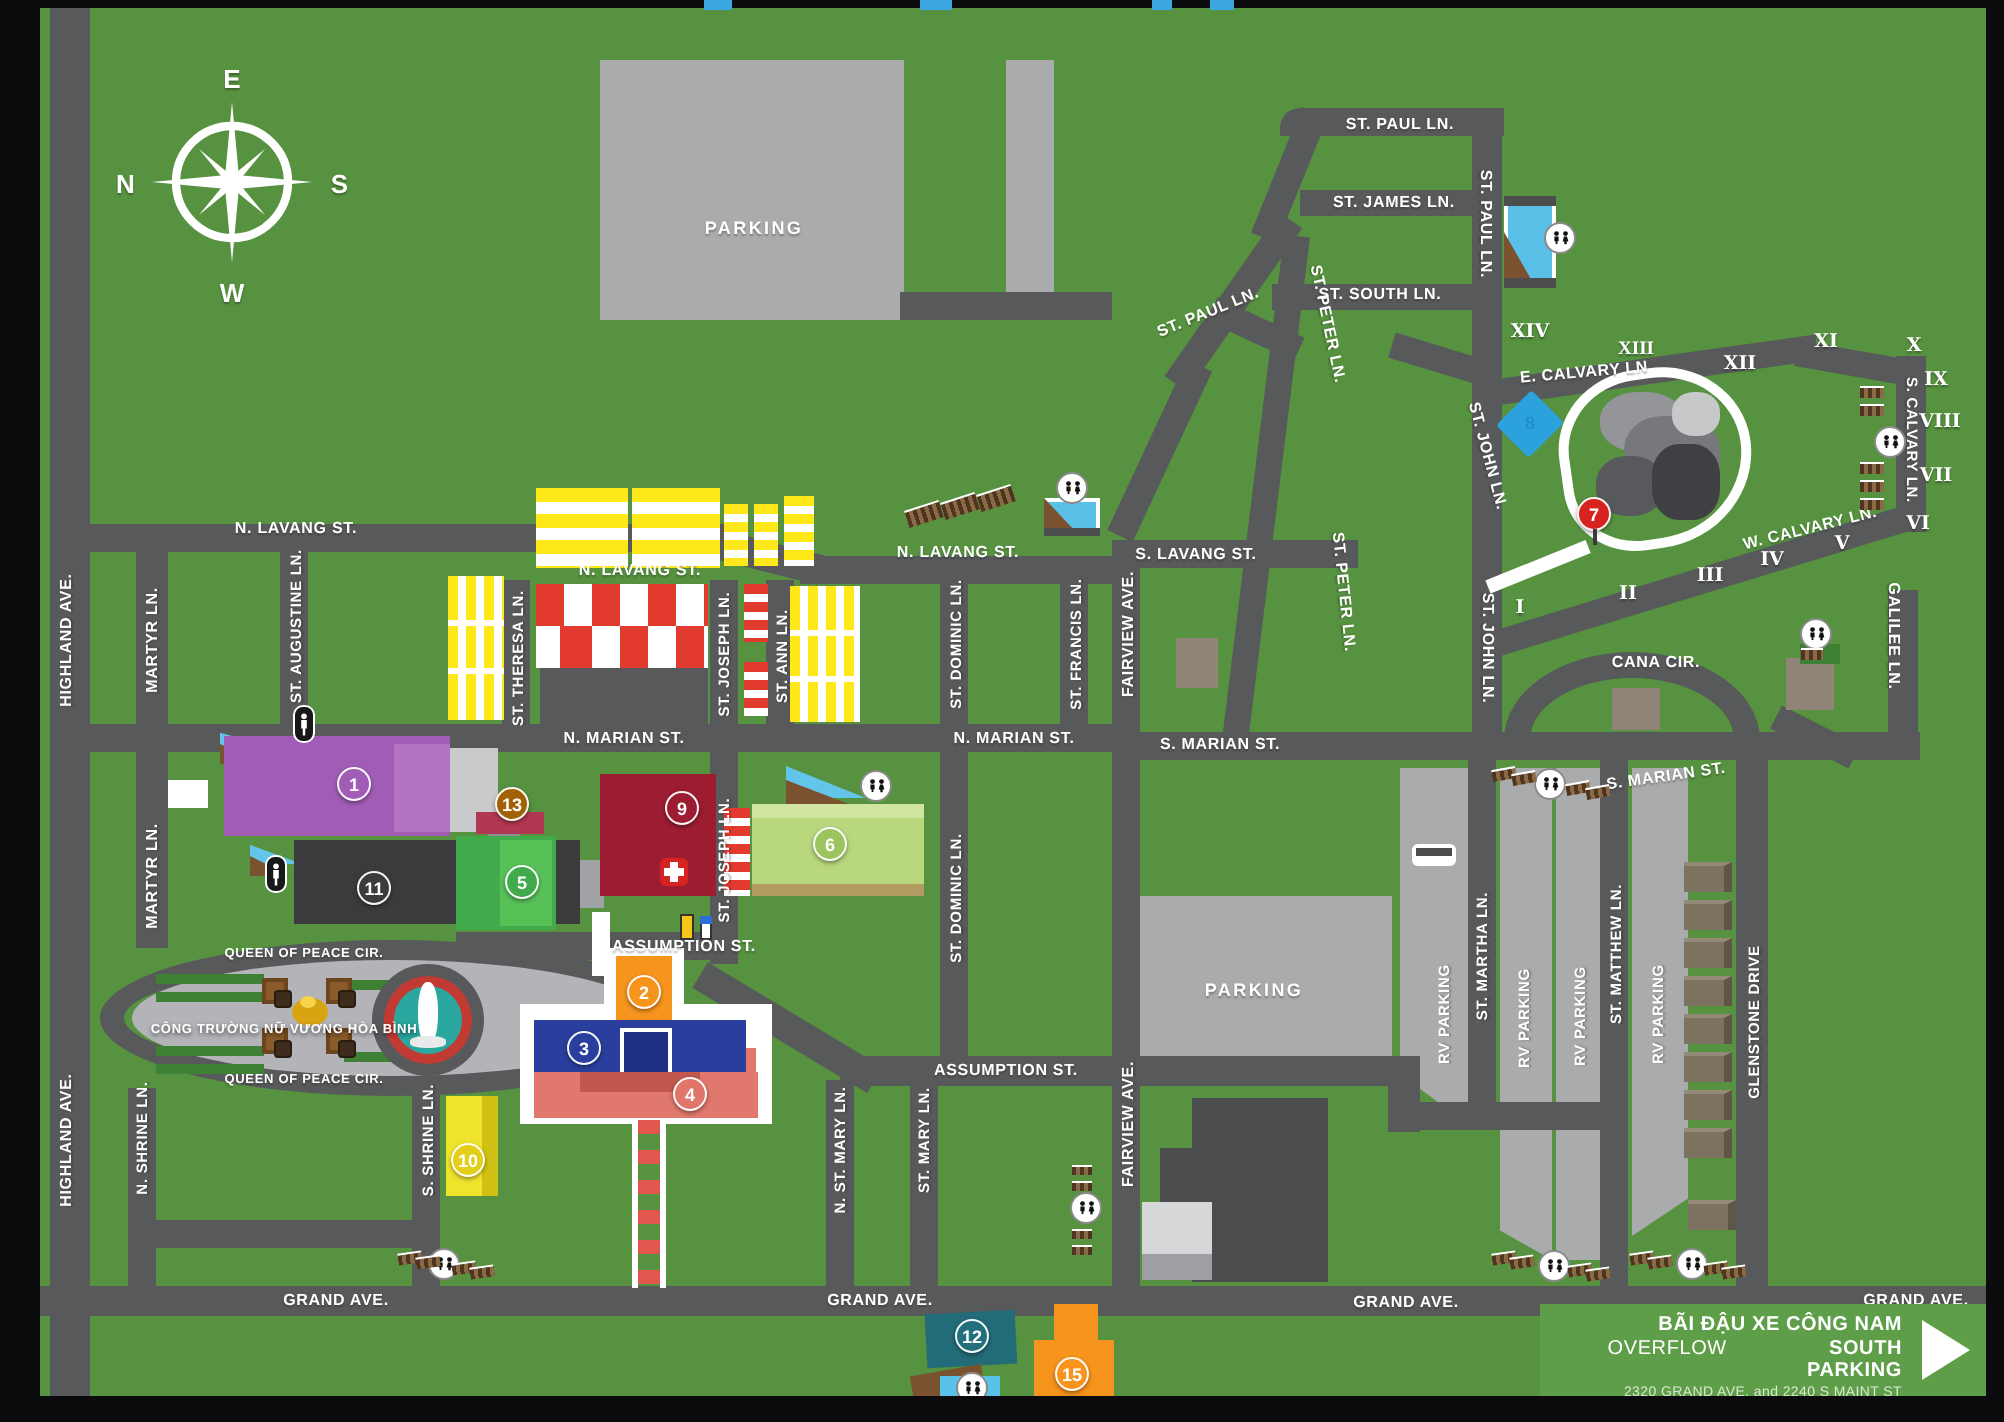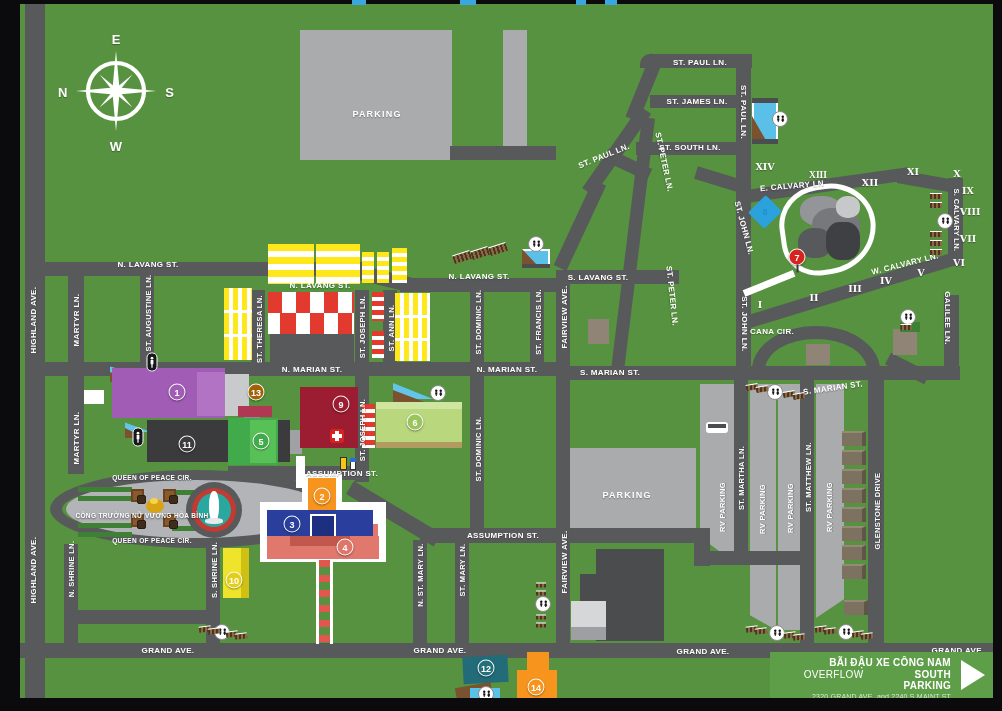--- a/index.html
+++ b/index.html
@@ -254,21 +254,21 @@
       <span class="lbl" style="left: 697px; top: 101px; font-size: 8px; transform: translate(-50%, -50%) rotate(0deg);">ST. JAMES LN.</span>
       <span class="lbl" style="left: 690px; top: 147px; font-size: 8px; transform: translate(-50%, -50%) rotate(0deg);">ST. SOUTH LN.</span>
       <span class="lbl" style="left: 664px; top: 162px; font-size: 8px; transform: translate(-50%, -50%) rotate(78deg);">ST. PETER LN.</span>
       <span class="lbl" style="left: 672px; top: 296px; font-size: 8px; transform: translate(-50%, -50%) rotate(84deg);">ST. PETER LN.</span>
       <span class="lbl" style="left: 744px; top: 228px; font-size: 8px; transform: translate(-50%, -50%) rotate(75deg);">ST. JOHN LN.</span>
       <span class="lbl" style="left: 744px; top: 324px; font-size: 8px; transform: translate(-50%, -50%) rotate(90deg);">ST. JOHN LN.</span>
       <span class="lbl" style="left: 792px; top: 186px; font-size: 8px; transform: translate(-50%, -50%) rotate(-5deg);">E. CALVARY LN</span>
       <span class="lbl" style="left: 905px; top: 264px; font-size: 8px; transform: translate(-50%, -50%) rotate(-14deg);">W. CALVARY LN.</span>
       <span class="lbl" style="left: 956px; top: 220px; font-size: 7.5px; transform: translate(-50%, -50%) rotate(90deg);">S. CALVARY LN.</span>
       <span class="lbl" style="left: 947px; top: 318px; font-size: 8px; transform: translate(-50%, -50%) rotate(90deg);">GALILEE LN.</span>
-      <span class="lbl" style="left: 772px; top: 331px; font-size: 8px; transform: translate(-50%, -50%) rotate(0deg);">CANA CIR.</span>
+      <span class="lbl" style="left: 828px; top: 331px; font-size: 8px; transform: translate(-50%, -50%) rotate(0deg);">CANA CIR.</span>
       <span class="lbl" style="left: 33px; top: 320px; font-size: 8px; transform: translate(-50%, -50%) rotate(-90deg);">HIGHLAND AVE.</span>
       <span class="lbl" style="left: 33px; top: 570px; font-size: 8px; transform: translate(-50%, -50%) rotate(-90deg);">HIGHLAND AVE.</span>
       <span class="lbl" style="left: 76px; top: 320px; font-size: 8px; transform: translate(-50%, -50%) rotate(-90deg);">MARTYR LN.</span>
       <span class="lbl" style="left: 76px; top: 438px; font-size: 8px; transform: translate(-50%, -50%) rotate(-90deg);">MARTYR LN.</span>
       <span class="lbl" style="left: 148px; top: 313px; font-size: 7.5px; transform: translate(-50%, -50%) rotate(-90deg);">ST. AUGUSTINE LN.</span>
       <span class="lbl" style="left: 259px; top: 329px; font-size: 7.5px; transform: translate(-50%, -50%) rotate(-90deg);">ST. THERESA LN.</span>
       <span class="lbl" style="left: 362px; top: 327px; font-size: 7.5px; transform: translate(-50%, -50%) rotate(-90deg);">ST. JOSEPH LN.</span>
       <span class="lbl" style="left: 362px; top: 430px; font-size: 7.5px; transform: translate(-50%, -50%) rotate(-90deg);">ST. JOSEPH LN.</span>
       <span class="lbl" style="left: 391px; top: 328px; font-size: 7.5px; transform: translate(-50%, -50%) rotate(-90deg);">ST. ANN LN.</span>
       <span class="lbl" style="left: 478px; top: 322px; font-size: 7.5px; transform: translate(-50%, -50%) rotate(-90deg);">ST. DOMINIC LN.</span>
@@ -479,16 +479,16 @@
       <div class="mkr" style="left: 292px; top: 524px; transform: translate(-50%, -50%); background: rgb(42, 63, 157);">3</div>
       <div class="mkr" style="left: 345px; top: 547px; transform: translate(-50%, -50%); background: rgb(224, 117, 106);">4</div>
       <div class="mkr" style="left: 261px; top: 441px; transform: translate(-50%, -50%); background: rgb(65, 171, 75);">5</div>
       <div class="mkr" style="left: 415px; top: 422px; transform: translate(-50%, -50%); background: rgb(155, 196, 94);">6</div>
       <div class="mkr pin" style="left: 797px; top: 257px; transform: translate(-50%, -50%); background: rgb(214, 35, 31);">7</div>
       <div class="mkr bluepin" style="left: 765px; top: 211px; transform: translate(-50%, -50%);">8</div>
       <div class="mkr" style="left: 341px; top: 404px; transform: translate(-50%, -50%); background: rgb(156, 28, 49);">9</div>
       <div class="mkr" style="left: 234px; top: 580px; transform: translate(-50%, -50%); background: rgb(227, 207, 26);">10</div>
       <div class="mkr" style="left: 187px; top: 444px; transform: translate(-50%, -50%); background: rgb(60, 60, 62);">11</div>
       <div class="mkr" style="left: 486px; top: 668px; transform: translate(-50%, -50%); background: rgb(35, 112, 124);">12</div>
-      <div class="mkr" style="left: 256px; top: 392px; transform: translate(-50%, -50%); background: #a16207;">13</div>
-      <div class="mkr" style="left: 536px; top: 687px; transform: translate(-50%, -50%); background: rgb(247, 148, 30);">14</div>
+      <div class="mkr" style="left: 256px; top: 402px; transform: translate(-50%, -50%); background: #a16207;">13</div>
+      <div class="mkr" style="left: 536px; top: 687px; transform: translate(-50%, -50%); background: rgb(247, 148, 30);">15</div>
     </div>
 </div>
 
 </body></html>

